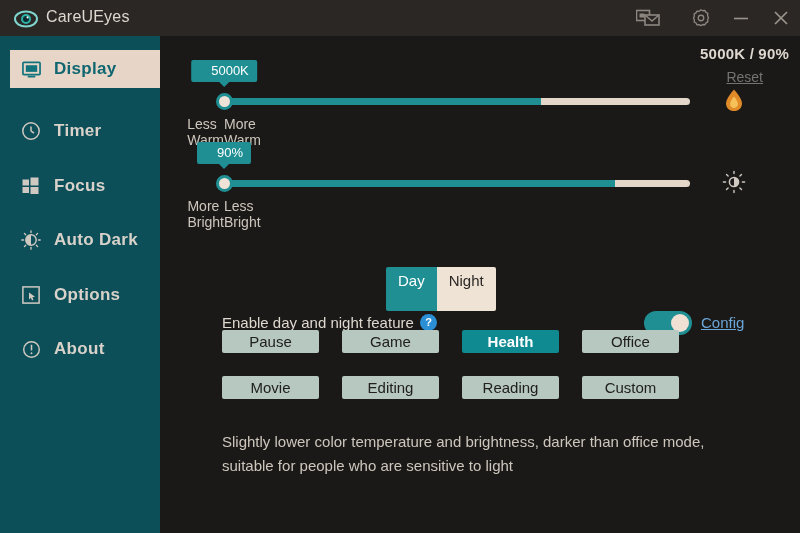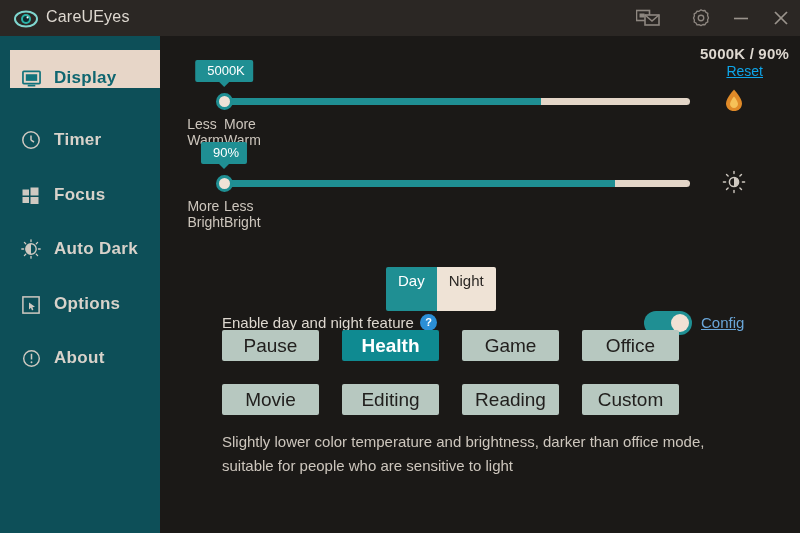--- a/index.html
+++ b/index.html
@@ -62,21 +62,21 @@
     position: absolute;
     left: 0; top: 36px;
     width: 160px; height: 497px;
     background: #0d4f58;
   }
   .nav-item {
     position: absolute;
     left: 10px;
     width: 172px; height: 38px;
     display: flex;
-    align-items: flex-end;
+    align-items: center;
     cursor: pointer;
   }
   .nav-item .nav-icon {
     width: 26px;
     margin-left: 8px;
     display: flex;
     align-items: center;
     justify-content: center;
     flex: 0 0 26px;
   }
@@ -105,23 +105,23 @@
   #readout {
     position: absolute;
     right: 11px; top: 9px;
     font-size: 15px;
     color: #ded8d0;
     font-weight: bold;
     letter-spacing: .2px;
   }
   #reset-link {
     position: absolute;
-    right: 37px; top: 27px;
+    right: 37px; top: 33px;
     font-size: 14px;
-    color: #0ea5e9;
+    color: #737373;
     text-decoration: underline;
     cursor: pointer;
   }
   #warm-icon {
     position: absolute;
     right: 55px; top: 52px;
     width: 22px; height: 24px;
   }
   #bright-icon {
     position: absolute;
@@ -159,21 +159,21 @@
     box-sizing: border-box;
     cursor: pointer;
   }
   .sl-badge {
     position: absolute;
     top: -24px;
     transform: translateX(-50%);
     background: #1f8f93;
     color: #ffffff;
     font-size: 13px;
-    padding: 3px 8px 4px 12px;
+    padding: 3px 8px 4px 20px;
     border-radius: 2px;
     white-space: nowrap;
   }
   .sl-badge::after {
     content: "";
     position: absolute;
     left: 50%; bottom: -5px;
     margin-left: -5px;
     border-left: 5px solid transparent;
     border-right: 5px solid transparent;
@@ -248,27 +248,27 @@
   
   #presets {
     position: absolute;
     left: 62px; top: 294px;
     width: 488px;
     display: grid;
     grid-template-columns: repeat(4, 97px);
     grid-gap: 23px 23px;
   }
   .preset {
-    height: 31px;
+    height: 23px;
     display: flex;
     align-items: center;
     justify-content: center;
     background: #b7c8c0;
     color: #22201e;
-    font-size: 19px;
+    font-size: 15px;
     border-radius: 2px;
     cursor: pointer;
   }
   .preset.active {
     background: #0f8a91;
     color: #ffffff;
     font-weight: bold;
   }
 
   #desc {
@@ -468,22 +468,22 @@
       </svg>
     </span>
 
     <div id="daynight-toggle">
       <div class="knob"></div>
     </div>
     <div id="config-link">Config</div>
 
     <div id="presets">
       <div class="preset">Pause</div>
+      <div class="preset">Game</div>
       <div class="preset active">Health</div>
-      <div class="preset">Game</div>
       <div class="preset">Office</div>
       <div class="preset">Movie</div>
       <div class="preset">Editing</div>
       <div class="preset">Reading</div>
       <div class="preset">Custom</div>
     </div>
 
     <div id="desc">Slightly lower color temperature and brightness, darker than office mode, suitable for people who are sensitive to light</div>
   </div>
 </div>

